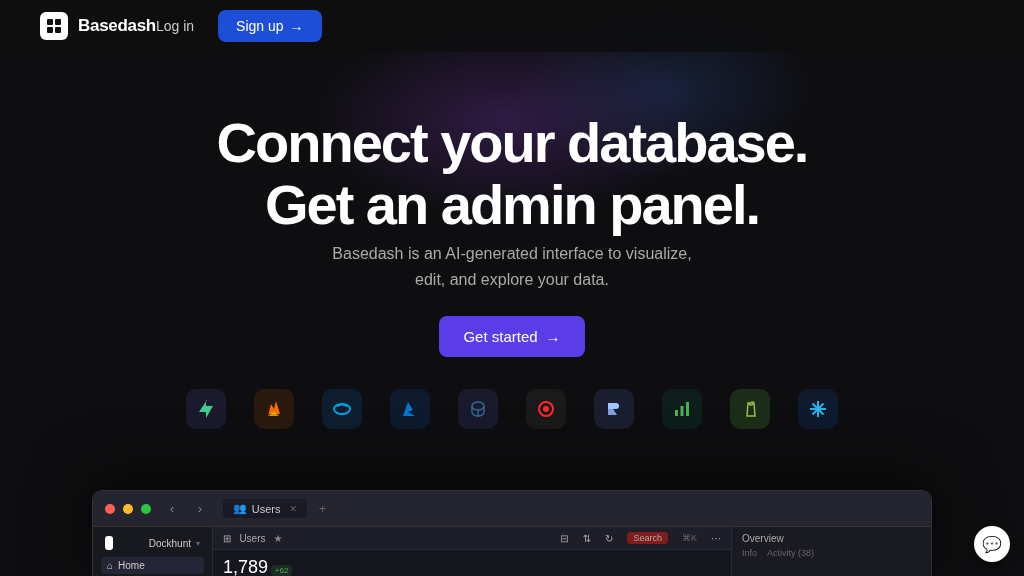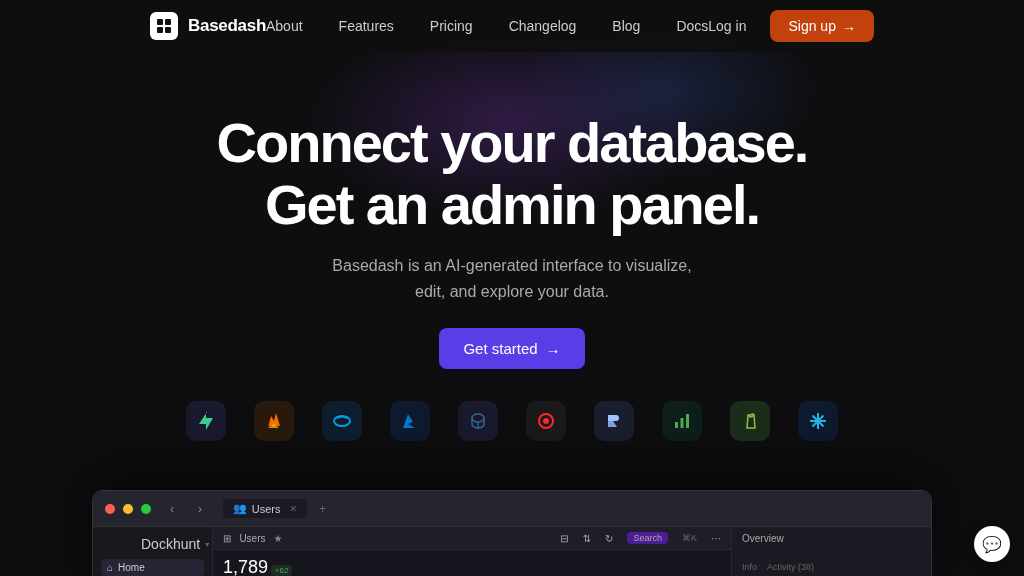--- a/index.html
+++ b/index.html
@@ -41,21 +41,21 @@
       background: radial-gradient(ellipse, rgba(40, 60, 120, 0.4) 0%, transparent 70%);
       border-radius: 50%;
     }
 
     
     nav {
       position: relative;
       z-index: 10;
       display: flex;
       align-items: center;
-      justify-content: center;
+      justify-content: flex-start;
       padding: 0 40px;
       height: 52px;
       background: rgba(14, 14, 16, 0.9);
     }
 
     .nav-logo {
       display: flex;
       align-items: center;
       gap: 10px;
       text-decoration: none;
@@ -107,21 +107,21 @@
       color: #cccccc;
       background: none;
       border: none;
       cursor: pointer;
     }
 
     .sign-up-btn {
       font-size: 14px;
       font-weight: 500;
       color: #ffffff;
-      background: #c2410c;
+      background: #1d4ed8;
       border: none;
       border-radius: 8px;
       padding: 8px 18px;
       cursor: pointer;
       display: flex;
       align-items: center;
       gap: 6px;
     }
 
     
@@ -139,21 +139,21 @@
       font-size: 56px;
       font-weight: 700;
       line-height: 1.1;
       letter-spacing: -2px;
       max-width: 700px;
     }
 
     .hero-subtitle {
       font-size: 16px;
       color: #aaaaaa;
-      margin-top: 18px;
+      margin-top: 6px;
       line-height: 1.6;
     }
 
     .get-started-btn {
       margin-top: 24px;
       font-size: 15px;
       font-weight: 500;
       color: #ffffff;
       background: #5b3de8;
       border: none;
@@ -278,21 +278,21 @@
     }
 
     .sidebar-logo-mini {
       width: 14px;
       height: 14px;
       background: #fff;
       border-radius: 3px;
     }
 
     .sidebar-logo-text {
-      font-size: 14px;
+      font-size: 10px;
       color: #ccc;
       margin-left: 31px;
     }
 
     .sidebar-item-mini {
       display: flex;
       align-items: center;
       gap: 5px;
       padding: 3px 6px;
       border-radius: 4px;
@@ -350,21 +350,21 @@
       width: 200px;
       background: #1a1a22;
       border-left: 1px solid #2a2a35;
       padding: 6px 10px;
       flex-shrink: 0;
     }
 
     .panel-title {
       font-size: 10px;
       color: #aaa;
-      margin-bottom: 18px;
+      margin-bottom: 4px;
     }
 
     
     .chat-bubble {
       position: absolute;
       bottom: 14px;
       right: 14px;
       z-index: 20;
       width: 36px;
       height: 36px;
@@ -389,28 +389,20 @@
       <svg width="18" height="18" viewBox="0 0 18 18" fill="none">
         <rect x="2" y="2" width="6" height="6" rx="1" fill="#111"></rect>
         <rect x="10" y="2" width="6" height="6" rx="1" fill="#111"></rect>
         <rect x="2" y="10" width="6" height="6" rx="1" fill="#111"></rect>
         <rect x="10" y="10" width="6" height="6" rx="1" fill="#111"></rect>
       </svg>
     </div>
     <span class="logo-text">Basedash</span>
   </a>
 
-  <div class="nav-center">
-    <a class="nav-link" href="#">About</a>
-    <a class="nav-link" href="#">Features</a>
-    <a class="nav-link" href="#">Pricing</a>
-    <a class="nav-link" href="#">Changelog</a>
-    <a class="nav-link" href="#">Blog</a>
-    <a class="nav-link" href="#">Docs</a>
-  </div>
 
   <div class="nav-right">
     <button class="log-in-btn">Log in</button>
     <button class="sign-up-btn">
       <span>Sign up</span>
       <span>→</span>
     </button>
   </div>
 </nav>
 
@@ -527,21 +519,21 @@
 
       <div class="window-main">
         <div class="window-main-topbar">
           <span>⊞</span>
           <span>Users</span>
           <span style="color:#888;">★</span>
           <span style="flex:1;"></span>
           <span style="cursor:pointer;">⊟</span>
           <span style="margin-left:6px;cursor:pointer;">⇅</span>
           <span style="margin-left:6px;cursor:pointer;">↻</span>
-          <span style="background:#4c1d95;border-radius:4px;padding:1px 6px;margin-left:6px;font-size:9px;">Search</span>
+          <span style="background:#7f1d1d;border-radius:4px;padding:1px 6px;margin-left:6px;font-size:9px;">Search</span>
           <span style="margin-left:6px;font-size:9px;color:#666;">⌘K</span>
           <span style="margin-left:6px;cursor:pointer;">···</span>
         </div>
         <div class="window-main-content">
           <div>
             <span class="stat-number">1,789</span>
             <span class="stat-badge">+62</span>
           </div>
         </div>
       </div>

